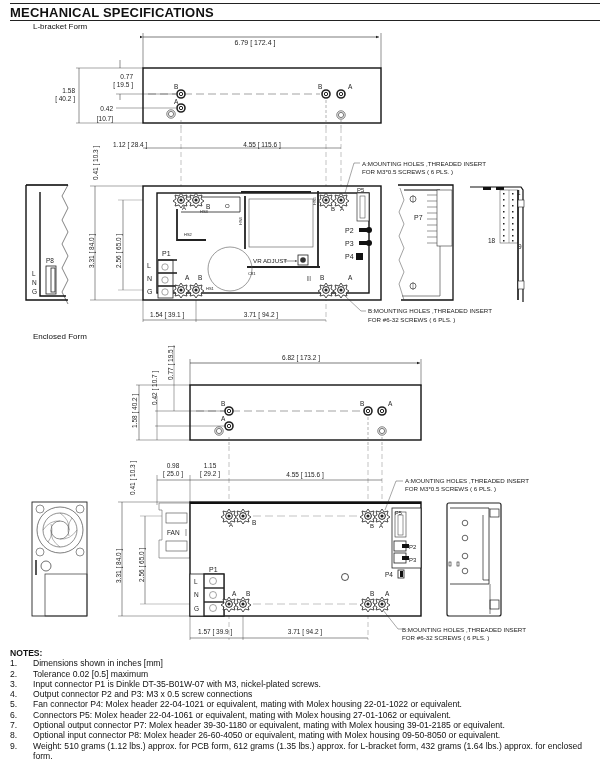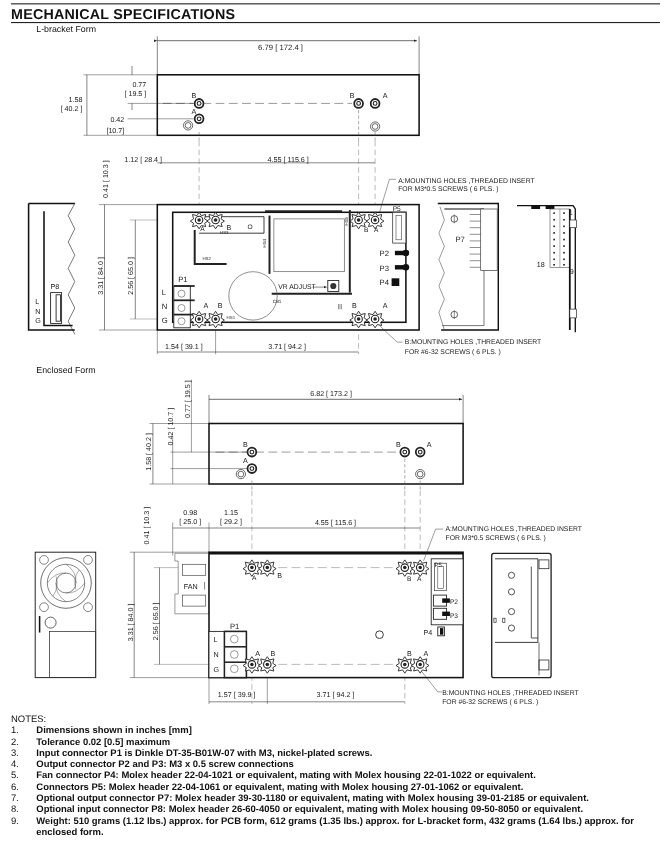--- a/index.html
+++ b/index.html
@@ -4,24 +4,24 @@
 <style>
   html,body{margin:0;padding:0;background:#fff;}
   body{width:608px;height:780px;position:relative;overflow:hidden;font-family:"Liberation Sans",sans-serif;color:#111;}
   .title{position:absolute;left:10px;top:5px;font-weight:bold;font-size:13px;letter-spacing:0.2px;}
   .rule-top{position:absolute;left:10px;top:3px;width:590px;height:1px;background:#222;}
   .rule-bot{position:absolute;left:10px;top:20px;width:590px;height:1px;background:#222;}
   .sub{position:absolute;left:10px;font-size:8px;margin-left:23px;}
   svg{position:absolute;left:0;top:0;}
   svg text{font-family:"Liberation Sans",sans-serif;fill:#222;}
   .notes{position:absolute;left:10px;top:648px;width:592px;font-size:8.6px;line-height:10.3px;}
-  .notes .hdr{margin-bottom:0;}
+  .notes .hdr{margin-bottom:0;font-weight:bold;}
   .notes .row{display:flex;}
   .notes .num{width:23px;flex:none;}
-  .notes .txt{flex:1;font-weight:bold;}
+  .notes .txt{flex:1;}
 </style>
 </head>
 <body>
 
 <div class="rule-top"></div>
 <div class="title">MECHANICAL SPECIFICATIONS</div>
 <div class="rule-bot"></div>
 <div class="sub" style="top:22px;">L-bracket Form</div>
 <div class="sub" style="top:332px;">Enclosed Form</div>
 

